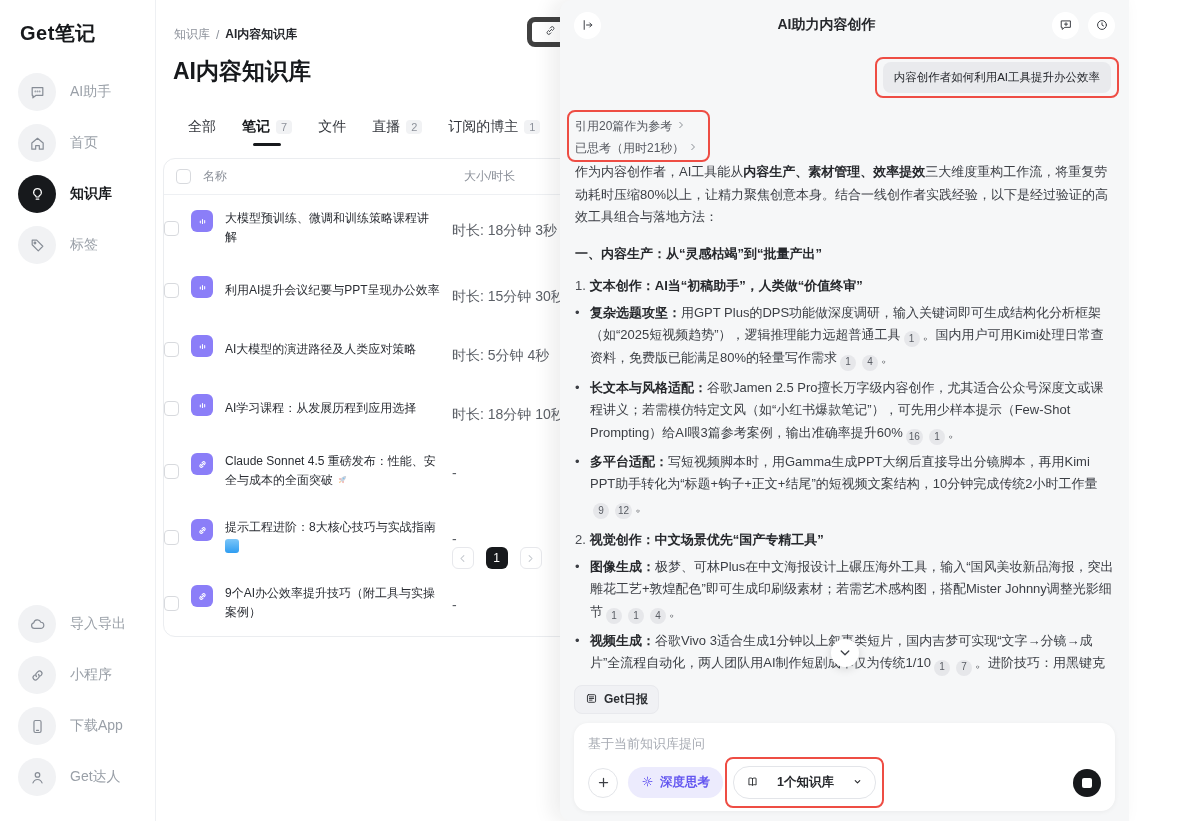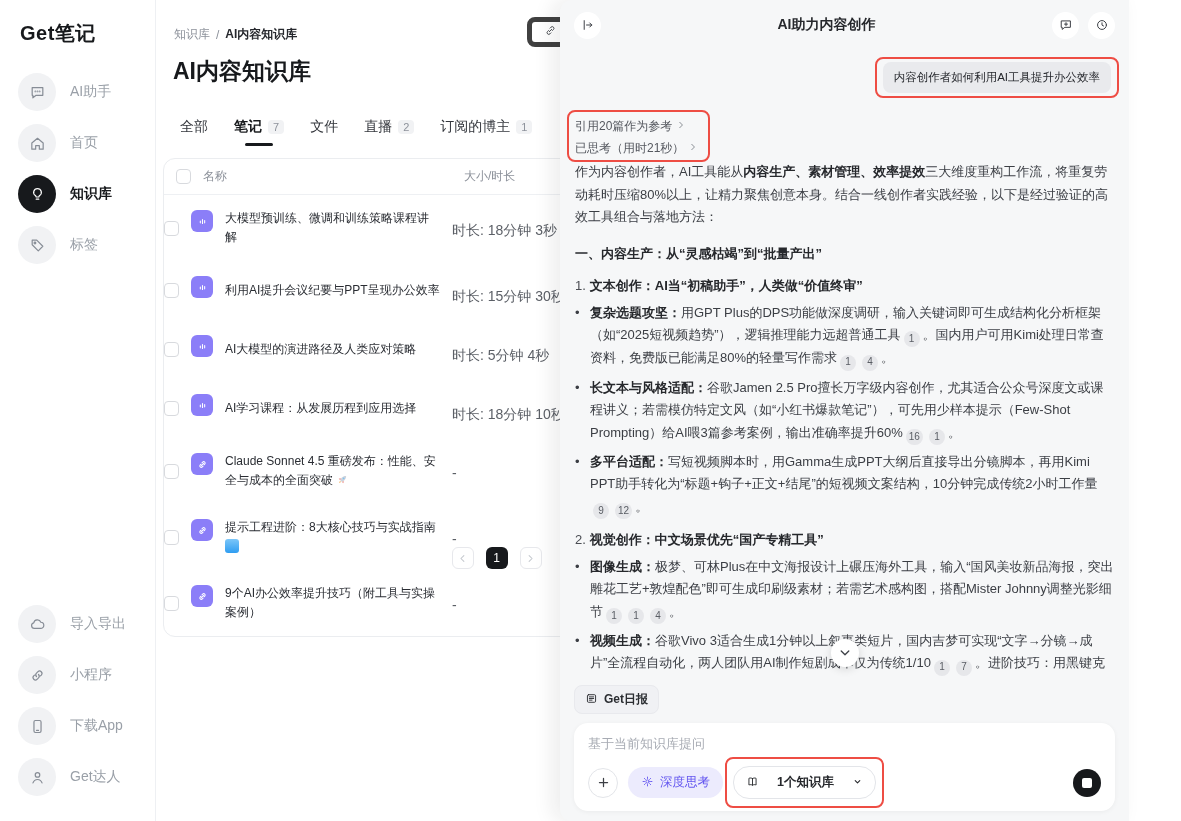--- a/index.html
+++ b/index.html
@@ -18,21 +18,21 @@
   #nav-bottom { position:absolute; left:18px; bottom:12px; }
 
   
   .main { position:absolute; left:156px; top:0; right:0; height:100%; background:#fff; }
   .breadcrumb { position:absolute; left:18px; top:26px; font-size:12px; color:#8d929b; display:flex; gap:6px; align-items:center; }
   .breadcrumb .cur { color:#26282d; font-weight:700; }
   .btn-api { position:absolute; left:371px; top:17px; height:30px; display:flex; align-items:center; gap:6px; padding:0 12px; border:5px solid #404040; border-radius:8px; background:#fff; font-size:12px; color:#26282d; cursor:pointer; }
   .btn-api svg { width:13px; height:13px; color:#3c3f45; }
   .btn-sliver { position:absolute; left:450px; top:17px; height:30px; width:80px; border:1px solid #e7e8ec; border-radius:8px; background:#fff; }
   .page-title { position:absolute; left:17px; top:56px; font-size:23px; font-weight:800; color:#17191c; }
-  .tabs { position:absolute; left:24px; top:114px; display:flex; gap:26px; align-items:center; }
+  .tabs { position:absolute; left:32px; top:114px; display:flex; gap:26px; align-items:center; }
   .tab { display:flex; align-items:center; gap:6px; background:none; border:none; font-size:14px; color:#33363c; cursor:pointer; padding:4px 0 10px; position:relative; font-family:inherit; }
   .tab.active { font-weight:800; color:#17191c; }
   .tab.active::after { content:""; position:absolute; left:50%; transform:translateX(-50%); bottom:0; width:28px; height:3px; background:#17191c; border-radius:2px; }
   .tab-badge { font-size:11px; background:#f1f2f4; color:#8d929b; border-radius:4px; padding:1px 5px; font-weight:400; }
   .table-card { position:absolute; left:7px; top:158px; width:667px; border:1px solid #ebedf0; border-radius:12px; overflow:hidden; background:#fff; }
   .tgrid { display:grid; grid-template-columns:15px 22px 215px 125px 1fr; column-gap:12px; padding-left:12px; align-items:center; }
   .thead { height:36px; border-bottom:1px solid #eef0f3; color:#8c919a; font-size:12px; }
   .thead .hname { grid-column:2 / 4; }
   .trow { padding:14px 0; cursor:pointer; }
   .cbx { width:15px; height:15px; border:1px solid #d8dade; border-radius:4px; background:#fff; display:inline-block; cursor:pointer; }
@@ -79,21 +79,21 @@
   .scroll-down { position:absolute; bottom:12px; left:50%; transform:translateX(-50%); width:28px; height:28px; border-radius:50%; background:#fff; border:none; box-shadow:0 2px 10px rgba(0,0,0,.14); color:#3c3f45; display:flex; align-items:center; justify-content:center; cursor:pointer; }
   .scroll-down svg { width:14px; height:14px; }
   .chat-footer { flex:0 0 auto; padding:6px 14px 10px; }
   .daily-btn { display:inline-flex; align-items:center; gap:6px; background:#f0f1f4; border:1px solid #e8e9ed; border-radius:8px; padding:5px 10px; font-size:12px; font-weight:700; color:#2a2d31; cursor:pointer; margin-bottom:9px; font-family:inherit; }
   .daily-btn svg { width:13px; height:13px; }
   .input-card { background:#fff; border-radius:14px; padding:12px 14px; box-shadow:0 1px 5px rgba(0,0,0,.05); }
   .input-ph { font-size:13px; color:#a7abb3; margin-bottom:13px; }
   .ctrl-row { display:flex; align-items:center; gap:10px; }
   .plus-btn { width:30px; height:30px; border-radius:50%; border:1px solid #e3e5e9; background:#fff; color:#3c3f45; display:flex; align-items:center; justify-content:center; cursor:pointer; }
   .plus-btn svg { width:15px; height:15px; }
-  .deep-btn { display:inline-flex; align-items:center; gap:6px; background:#ecebfd; color:#6457f0; border:none; border-radius:16px; padding:7px 13px; font-size:12.5px; font-weight:400; cursor:pointer; font-family:inherit; }
+  .deep-btn { display:inline-flex; align-items:center; gap:6px; background:#ecebfd; color:#6457f0; border:none; border-radius:16px; padding:7px 13px; font-size:12.5px; font-weight:700; cursor:pointer; font-family:inherit; }
   .deep-btn svg { width:13px; height:13px; }
   .kb-btn { display:inline-flex; align-items:center; gap:18px; background:#fff; color:#26282c; border:1px solid #e3e5e9; border-radius:16px; padding:7px 12px; font-size:12.5px; font-weight:700; cursor:pointer; font-family:inherit; }
   .kb-btn svg { width:13px; height:13px; }
   .ann-kb { inset:-9px -8px; }
   .stop-btn { margin-left:auto; width:28px; height:28px; border-radius:50%; background:#17191c; border:none; display:flex; align-items:center; justify-content:center; cursor:pointer; }
   .stop-btn i { display:block; width:10px; height:10px; background:#fff; border-radius:2px; }
 </style>
 </head>
 <body>
 

